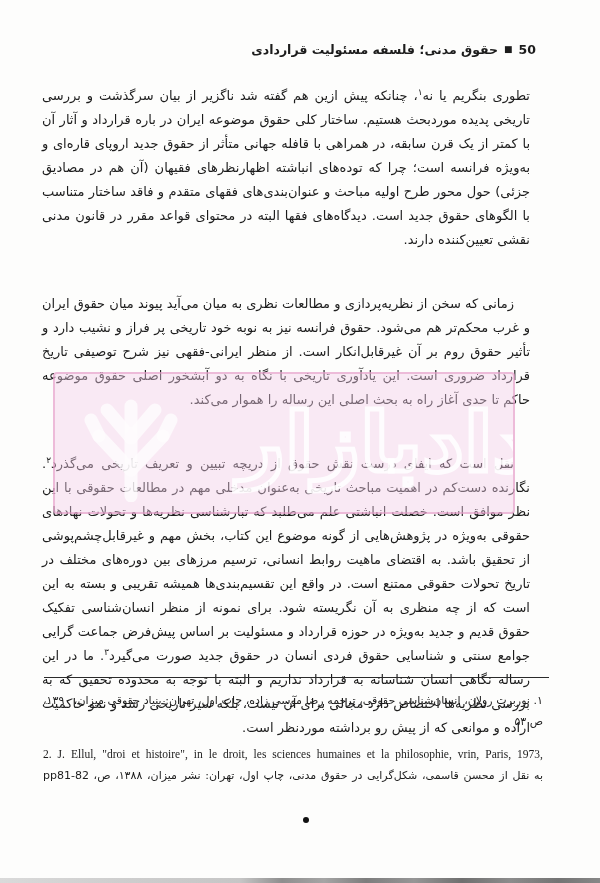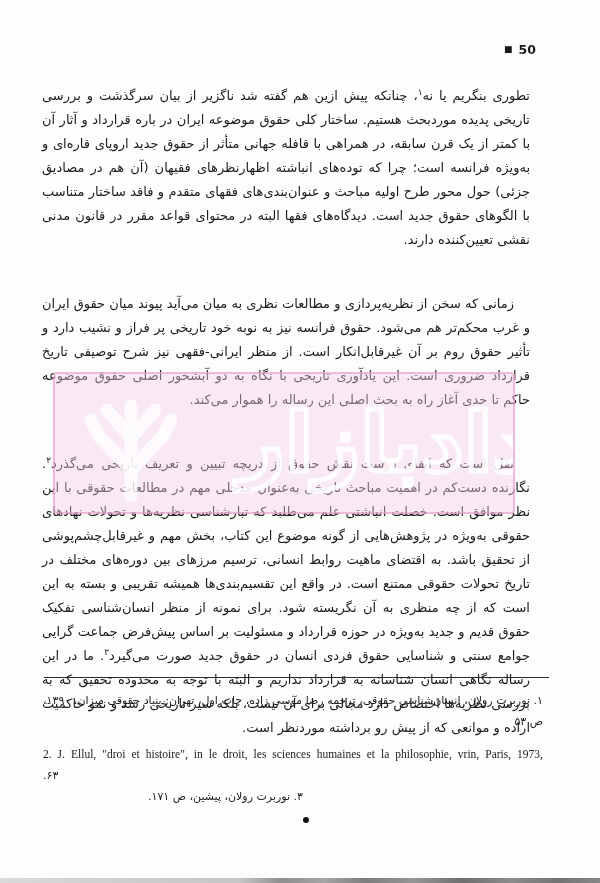--- a/index.html
+++ b/index.html
@@ -60,20 +60,21 @@
   }
 </style>
 </head>
 <body>
 
 <div class="page">
 
   <div class="header">
     <span>50</span>
     <span class="marker">■</span>
+    <span>حقوق مدنی؛ فلسفه مسئولیت قراردادی</span>
   </div>
 
   <div class="body-text">
       <p class="para"><span>تطوری بنگریم یا نه</span><sup>۱</sup><span>، چنانکه پیش ازین هم گفته شد ناگزیر از بیان سرگذشت و بررسی تاریخی پدیده موردبحث هستیم. ساختار کلی حقوق موضوعه ایران در باره قرارداد و آثار آن با کمتر از یک قرن سابقه، در همراهی با قافله جهانی متأثر از حقوق جدید اروپای قاره‌ای و به‌ویژه فرانسه است؛ چرا که توده‌های انباشته اظهارنظرهای فقیهان (آن هم در مصادیق جزئی) حول محور طرح اولیه مباحث و عنوان‌بندی‌های فقهای متقدم و فاقد ساختار متناسب با الگوهای حقوق جدید است. دیدگاه‌های فقها البته در محتوای قواعد مقرر در قانون مدنی نقشی تعیین‌کننده دارند.</span></p>
       <p class="para indent"><span>زمانی که سخن از نظریه‌پردازی و مطالعات نظری به میان می‌آید پیوند میان حقوق ایران و غرب محکم‌تر هم می‌شود. حقوق فرانسه نیز به نوبه خود تاریخی پر فراز و نشیب دارد و تأثیر حقوق روم بر آن غیرقابل‌انکار است. از منظر ایرانی-فقهی نیز شرح توصیفی تاریخ قرارداد ضروری است. این یادآوری تاریخی با نگاه به دو آبشخور اصلی حقوق موضوعه حاکم تا حدی آغاز راه به بحث اصلی این رساله را هموار می‌کند.</span></p>
       <p class="para indent"><span>نقل است که ایفای درست نقش حقوق از دریچه تبیین و تعریف تاریخی می‌گذرد</span><sup>۲</sup><span>. نگارنده دست‌کم در اهمیت مباحث تاریخی به‌عنوان مدخلی مهم در مطالعات حقوقی با این نظر موافق است. خصلت انباشتی علم می‌طلبد که تبارشناسی نظریه‌ها و تحولات نهادهای حقوقی به‌ویژه در پژوهش‌هایی از گونه موضوع این کتاب، بخش مهم و غیرقابل‌چشم‌پوشی از تحقیق باشد. به اقتضای ماهیت روابط انسانی، ترسیم مرزهای بین دوره‌های مختلف در تاریخ تحولات حقوقی ممتنع است. در واقع این تقسیم‌بندی‌ها همیشه تقریبی و بسته به این است که از چه منظری به آن نگریسته شود. برای نمونه از منظر انسان‌شناسی تفکیک حقوق قدیم و جدید به‌ویژه در حوزه قرارداد و مسئولیت بر اساس پیش‌فرض جماعت گرایی جوامع سنتی و شناسایی حقوق فردی انسان در حقوق جدید صورت می‌گیرد</span><sup>۳</sup><span>. ما در این رساله نگاهی انسان شناسانه به قرارداد نداریم و البته با توجه به محدوده تحقیق که به بررسی نظریه‌ها اختصاص دارد مجالی برای آن نیست، بلکه سیر تاریخی رشد و نمو حاکمیت اراده و موانعی که از پیش رو برداشته موردنظر است.</span></p>
     </div>
 
   <div class="watermark">
     <svg class="wm-tree" width="125" height="118" viewBox="0 0 125 118" fill="none" stroke="rgba(255,255,255,0.85)" stroke-width="13" stroke-linecap="round">
@@ -89,23 +90,20 @@
   </div>
 
   <div class="fn-separator"></div>
 
   <div class="footnotes">
       <div class="fn">
         <div class="fn-line" dir="rtl">۱. نوربرت رولان، انسان‌شناسی حقوقی، ترجمه رضا موسی زاده، چاپ اول، تهران: بنیاد حقوقی میزان، ۱۳۹۰، ص ۵۳</div>
       </div>
       <div class="fn">
         <div class="fn-line latin stretch" dir="ltr">2. J. Ellul, "droi et histoire", in le droit, les sciences humaines et la philosophie, vrin, Paris, 1973,</div>
-        <div class="fn-line align-left" dir="rtl">۶۳.</div>
-      </div>
-      <div class="fn fn-offset">
-        <div class="fn-line" dir="rtl">۳. نوربرت رولان، پیشین، ص ۱۷۱.</div>
+        <div class="fn-line stretch" dir="rtl">به نقل از محسن قاسمی، شکل‌گرایی در حقوق مدنی، چاپ اول، تهران: نشر میزان، ۱۳۸۸، ص، pp81-82</div>
       </div>
     </div>
 
   <div class="page-dot"></div>
   <div class="bottom-edge"></div>
 
 </div>
 
 </body></html>

